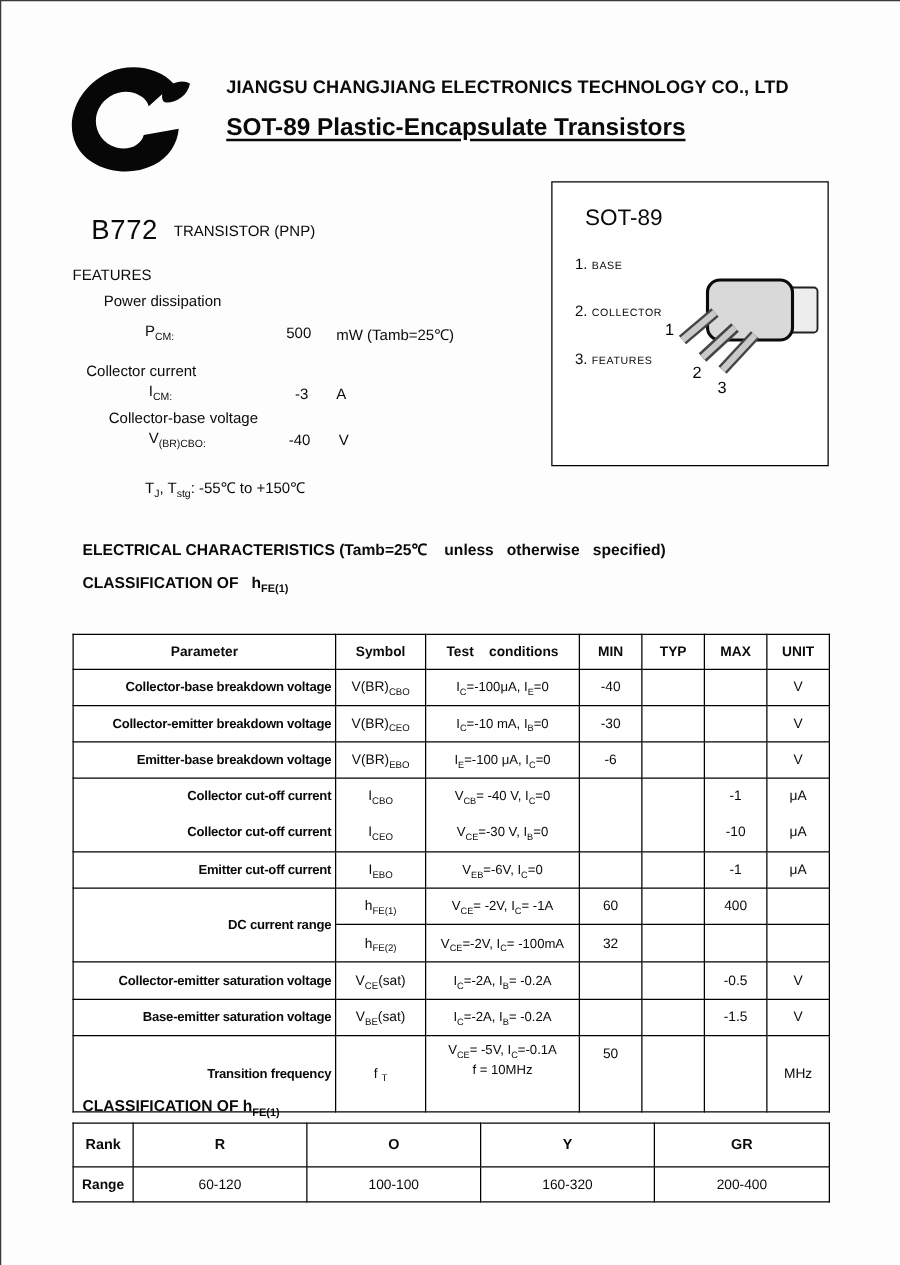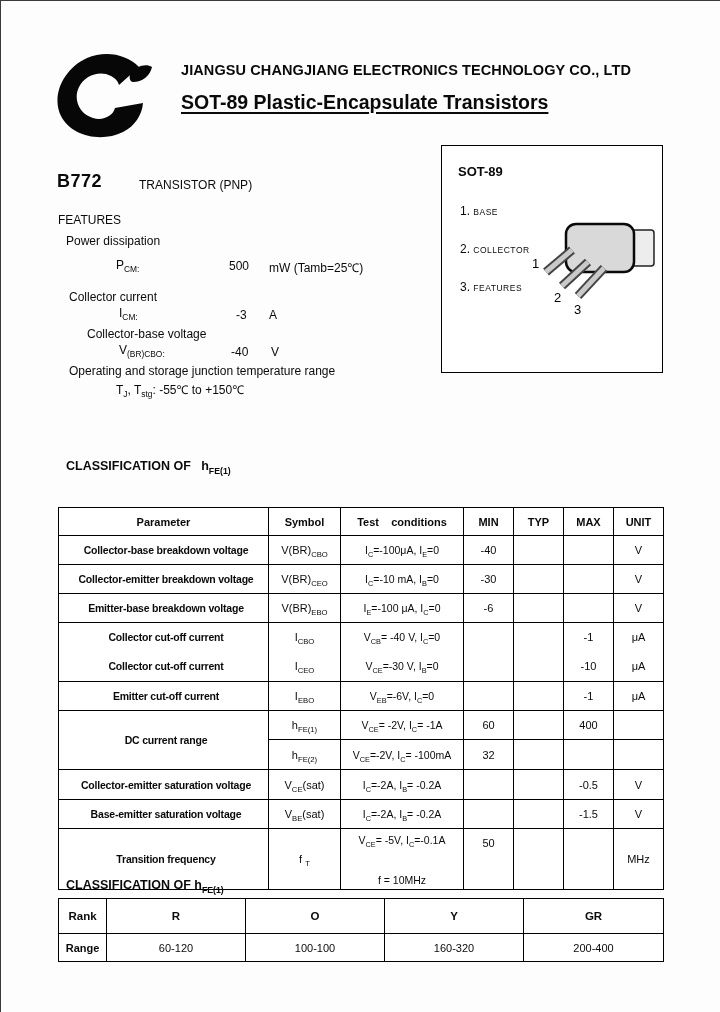--- a/index.html
+++ b/index.html
@@ -2,42 +2,42 @@
 <html><head>
 <meta charset="utf-8">
 <style>
   html,body{margin:0;padding:0}
   body{background:#e9e9ef;font-family:"Liberation Sans",sans-serif;color:#0a0a0a}
   .page{position:relative;width:720px;height:1012px;margin:0 auto;background:#fdfdfd;border:1px solid #3a3a3a;overflow:hidden}
   .abs{position:absolute}
   sub{font-size:0.7em;line-height:0}
   .company{left:180px;top:61px;font-size:14.5px;font-weight:bold;letter-spacing:.1px}
   .doc-title{left:180px;top:90px;font-size:19.5px;font-weight:bold;text-decoration:underline;text-decoration-thickness:2px;text-underline-offset:3px}
-  .part-number{left:56px;top:170px;font-size:18px;font-weight:bold;letter-spacing:.5px}
+  .part-number{left:72px;top:170px;font-size:22px;font-weight:normal;letter-spacing:.5px}
   .part-desc{left:138px;top:177px;font-size:12px}
   .features-heading{left:57px;top:212px;font-size:12px;font-weight:normal}
   .fl{font-size:12px;white-space:pre}
   .sot-box{left:440px;top:144px;width:220px;height:226px;border:1px solid #000;background:#fff}
-  .sot-title{position:absolute;left:16px;top:18px;font-size:13px;font-weight:bold}
+  .sot-title{position:absolute;left:26px;top:18px;font-size:18px;font-weight:normal}
   .pin{position:absolute;left:18px;font-size:12px;white-space:nowrap}
   .pin-name{font-size:8.5px;letter-spacing:.5px}
   .pkg{position:absolute;left:86px;top:58px}
   .pkg text{font-size:13px;fill:#000;font-family:"Liberation Sans",sans-serif}
   .sec-heading{font-size:12.5px;font-weight:bold;white-space:pre}
   table.dtable{position:absolute;border-collapse:collapse;table-layout:fixed;background:#fff}
   .dtable th,.dtable td{border:1px solid #000;text-align:center;vertical-align:middle;font-size:11px;padding:1px 3px;overflow:hidden}
   .dtable th{font-weight:bold;white-space:pre}
-  td.param{text-align:center;padding-left:8px;font-weight:bold;font-size:10.5px;letter-spacing:-.2px;white-space:nowrap}
+  td.param{text-align:right;padding-left:8px;font-weight:bold;font-size:10.5px;letter-spacing:-.2px;white-space:nowrap}
   td.cond{font-size:10.5px;white-space:nowrap}
   td.sym{font-size:11px}
   tr.g1 td{border-bottom:none}
   tr.g2 td{border-top:none}
   td.vtop{vertical-align:top;padding-top:8px}
   .cond-line1{margin-top:5px}
-  .cond-line2{margin-top:28px}
+  .cond-line2{margin-top:4px}
   .t2 th{font-size:11.5px}
   .t2 td.rowhead{font-weight:bold}
 </style>
 </head>
 <body>
 
 <div class="page">
 
   <div class="abs" style="left:50px;top:48px;width:106px;height:92px">
     <svg width="106" height="92" viewBox="0 0 106 92">
@@ -47,36 +47,35 @@
   </div>
 
   <div class="abs company">JIANGSU CHANGJIANG ELECTRONICS TECHNOLOGY CO., LTD</div>
   <div class="abs doc-title">SOT-89 Plastic-Encapsulate Transistors</div>
 
   <div class="abs part-number">B772</div>
   <div class="abs part-desc">TRANSISTOR (PNP)</div>
 
   <div class="abs features-heading">FEATURES</div>
 
-  <div class="abs fl" style="left:65px;top:233px">Power dissipation</div>
+  <div class="abs fl" style="left:82px;top:233px">Power dissipation</div>
   <div class="abs fl" style="left:115px;top:257px">P<sub>CM:</sub></div>
   <div class="abs fl" style="left:228px;top:258px">500</div>
   <div class="abs fl" style="left:268px;top:258px">mW (Tamb=25℃)</div>
 
   <div class="abs fl" style="left:68px;top:289px">Collector current</div>
   <div class="abs fl" style="left:118px;top:305px">I<sub>CM:</sub></div>
   <div class="abs fl" style="left:235px;top:307px">-3</div>
   <div class="abs fl" style="left:268px;top:307px">A</div>
 
   <div class="abs fl" style="left:86px;top:326px">Collector-base voltage</div>
   <div class="abs fl" style="left:118px;top:342px">V<sub>(BR)CBO:</sub></div>
   <div class="abs fl" style="left:230px;top:344px">-40</div>
   <div class="abs fl" style="left:270px;top:344px">V</div>
 
-  <div class="abs fl" style="left:68px;top:363px">Operating and storage junction temperature range</div>
   <div class="abs fl" style="left:115px;top:380px">T<sub>J</sub>, T<sub>stg</sub>: -55℃ to +150℃</div>
 
   <div class="abs sot-box">
     <div class="sot-title">SOT-89</div>
 
     <div class="pin" style="top:58px">
       <span class="pin-num">1.</span>
       <span class="pin-name">BASE</span>
     </div>
     <div class="pin" style="top:96px">
@@ -96,20 +95,21 @@
       <line x1="60" y1="58" x2="34" y2="82" stroke="#444" stroke-width="9"></line>
       <line x1="60" y1="58" x2="34" y2="82" stroke="#c9c9c9" stroke-width="5"></line>
       <line x1="76" y1="64" x2="50" y2="92" stroke="#444" stroke-width="9"></line>
       <line x1="76" y1="64" x2="50" y2="92" stroke="#c9c9c9" stroke-width="5"></line>
       <text x="4" y="64">1</text>
       <text x="26" y="98">2</text>
       <text x="46" y="110">3</text>
     </svg>
   </div>
 
+  <div class="abs sec-heading" style="left:65px;top:430px">ELECTRICAL CHARACTERISTICS (Tamb=25℃    unless   otherwise   specified)</div>
   <div class="abs sec-heading" style="left:65px;top:458px">CLASSIFICATION OF   h<sub>FE(1)</sub></div>
 
   <table class="dtable t1" style="left:57px;top:506px;width:605px">
     <colgroup>
       <col style="width:210px">
         <col style="width:72px">
         <col style="width:123px">
       <col style="width:50px">
         <col style="width:50px">
         <col style="width:50px">

